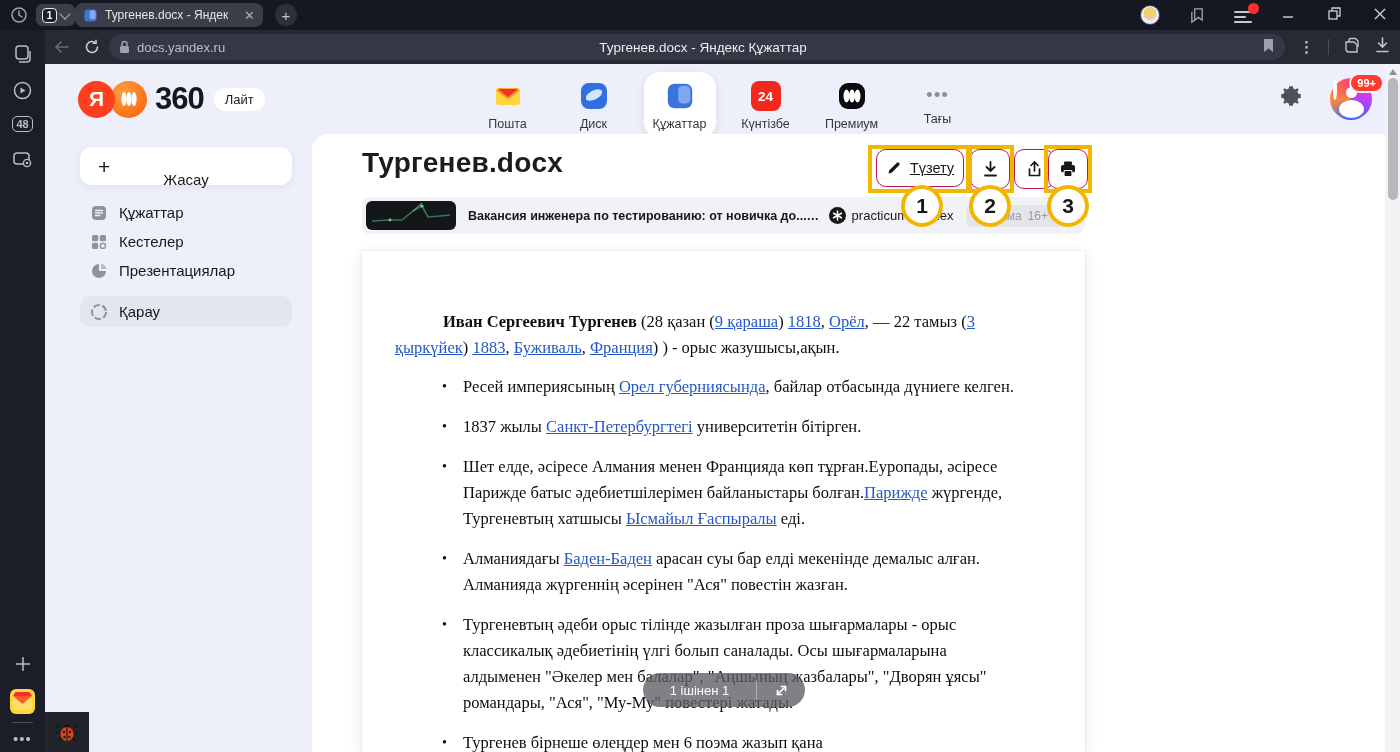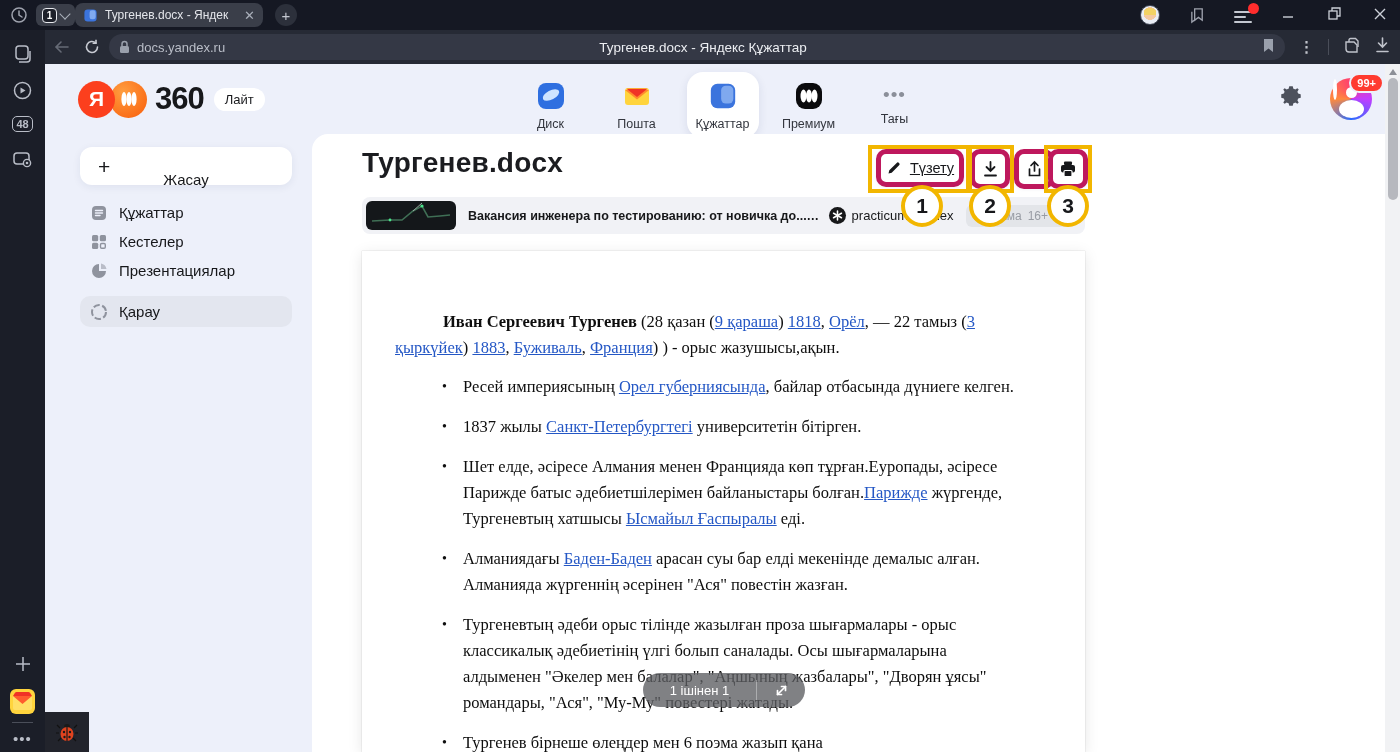--- a/index.html
+++ b/index.html
@@ -78,21 +78,21 @@
   .create-btn .plus { position:absolute; left:18px; font-size:21px; color:#17181b; font-weight:400; line-height:1; }
   .create-btn .lb { width:100%; text-align:center; font-size:15px; color:#17181b;margin-top:27px; }
   .nav { margin-top:13px; }
   .nav-item { width:212px; height:29px; display:flex; align-items:center; gap:11px; padding-left:10px; font-size:15px; color:#17181b; }
   .nav-item .nic { width:18px; height:18px; color:#8f939e; display:flex; }
   .nav-item.active { height:31px; background:#e3e6ef; border-radius:10px; margin-top:11px; }
 
   
   .panel { flex:1; background:#fff; border-radius:16px 0 0 0; position:relative; margin-right:15px; min-width:0; overflow:hidden; }
   .doc-title { position:absolute; left:50px; top:13px; font-size:28px; font-weight:bold; color:#1b1c20; letter-spacing:.2px; }
-  .btn { position:absolute; background:#fff; border:5px solid #be185d; border-radius:10px; box-shadow:0 1px 3px rgba(30,40,90,.05); display:flex; align-items:center; justify-content:center; color:#17181b;text-decoration:underline; }
+  .btn { position:absolute; background:#fff; border:1px solid #be185d; border-radius:10px; box-shadow:0 1px 3px rgba(30,40,90,.05); display:flex; align-items:center; justify-content:center; color:#17181b;text-decoration:underline; }
   .btn-edit { left:564px; top:15px; width:88px; height:38px; gap:8px; font-size:14.5px; }
   .btn-sq { width:40px; height:40px; top:15px; }
   .ann-box { position:absolute; border:4px solid #f2b600; top:11px; height:48px; z-index:5; }
   .ann-circle { position:absolute; top:51px; width:42px; height:42px; border-radius:50%; background:#fff; border:4px solid #f2b600; z-index:6; display:flex; align-items:center; justify-content:center; font-size:21px; font-weight:bold; color:#17181b; }
 
   
   .ad { position:absolute; left:50px; top:63px; width:723px; height:37px; background:#f1f2f6; border-radius:8px; display:flex; align-items:center; padding:0 10px 0 4px; }
   .ad-thumb { width:90px; height:29px; border-radius:6px; background:#14171a; flex:0 0 90px; display:flex; align-items:center; }
   .ad-headline { margin-left:12px; font-size:12.5px; font-weight:bold; color:#17181a; white-space:nowrap; overflow:hidden; text-overflow:ellipsis; flex:1; }
   .ad-logo { width:17px; height:17px; border-radius:50%; background:#17181a; flex:0 0 17px; margin:0 6px 0 8px; display:flex; align-items:center; justify-content:center; }
@@ -280,44 +280,50 @@
                 </svg>
             </div>
             <div class="b-num">360</div>
             <div class="b-badge">Лайт</div>
           </div>
 
           <div class="apps">
             <div class="app">
               <span class="ic">
                 <svg width="30" height="30" viewBox="0 0 30 30">
-                    <rect x="2" y="2" width="26" height="26" rx="8" fill="#2f6fe0"></rect>
-                    <ellipse cx="15" cy="14" rx="9" ry="4.6" fill="#cfe4ff" transform="rotate(-28 15 14)"></ellipse>
+                    <rect x="3" y="7" width="24" height="17" rx="3" fill="#ffd43d"></rect>
+                    <path d="M3 9h24l-12 9.5z" fill="#ff8a2e"></path>
+                    <path d="M4.6 7.8h20.8L15 16z" fill="#f03226"></path>
                   </svg>
               </span>
-              <span class="lbl">Диск</span>
+              <span class="lbl">Пошта</span>
             </div>
             <div class="app">
               <span class="ic">
                 <svg width="30" height="30" viewBox="0 0 30 30">
-                    <rect x="3" y="7" width="24" height="17" rx="3" fill="#ffd43d"></rect>
-                    <path d="M3 9h24l-12 9.5z" fill="#ff8a2e"></path>
-                    <path d="M4.6 7.8h20.8L15 16z" fill="#f03226"></path>
+                    <rect x="2" y="2" width="26" height="26" rx="8" fill="#2f6fe0"></rect>
+                    <ellipse cx="15" cy="14" rx="9" ry="4.6" fill="#cfe4ff" transform="rotate(-28 15 14)"></ellipse>
                   </svg>
               </span>
-              <span class="lbl">Пошта</span>
+              <span class="lbl">Диск</span>
             </div>
             <div class="app active">
               <span class="ic">
                 <svg width="30" height="30" viewBox="0 0 32 32">
                     <rect x="3" y="3" width="26" height="26" rx="7" fill="#3b74dd"></rect>
                     <rect x="14" y="5" width="13" height="19" rx="5" fill="#7fa9ef"></rect>
                   </svg>
               </span>
               <span class="lbl">Құжаттар</span>
+            </div>
+            <div class="app">
+              <span class="ic">
+                  <span class="cal-ic">24</span>
+                </span>
+              <span class="lbl">Күнтізбе</span>
             </div>
             <div class="app">
               <span class="ic">
                 <svg width="30" height="30" viewBox="0 0 30 30">
                     <rect x="2" y="2" width="26" height="26" rx="9" fill="#0b0b0d"></rect>
                     <ellipse cx="9.5" cy="15" rx="3" ry="6.5" fill="#fff"></ellipse>
                     <ellipse cx="15" cy="15" rx="3" ry="6.5" fill="#fff"></ellipse>
                     <ellipse cx="20.5" cy="15" rx="3" ry="6.5" fill="#fff"></ellipse>
                   </svg>
               </span>

